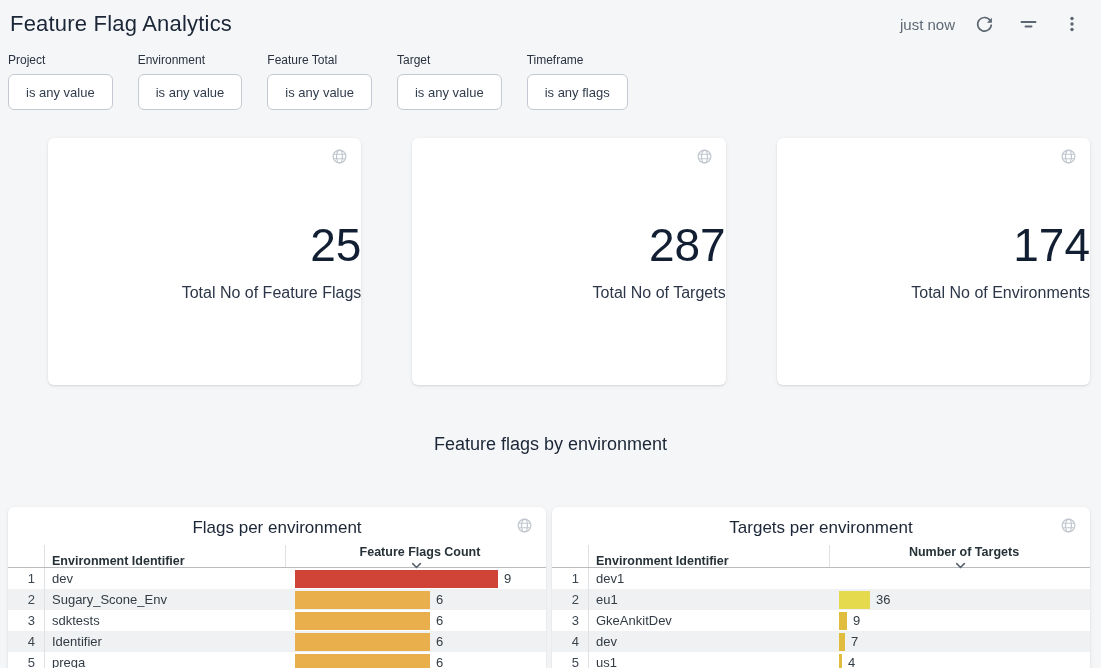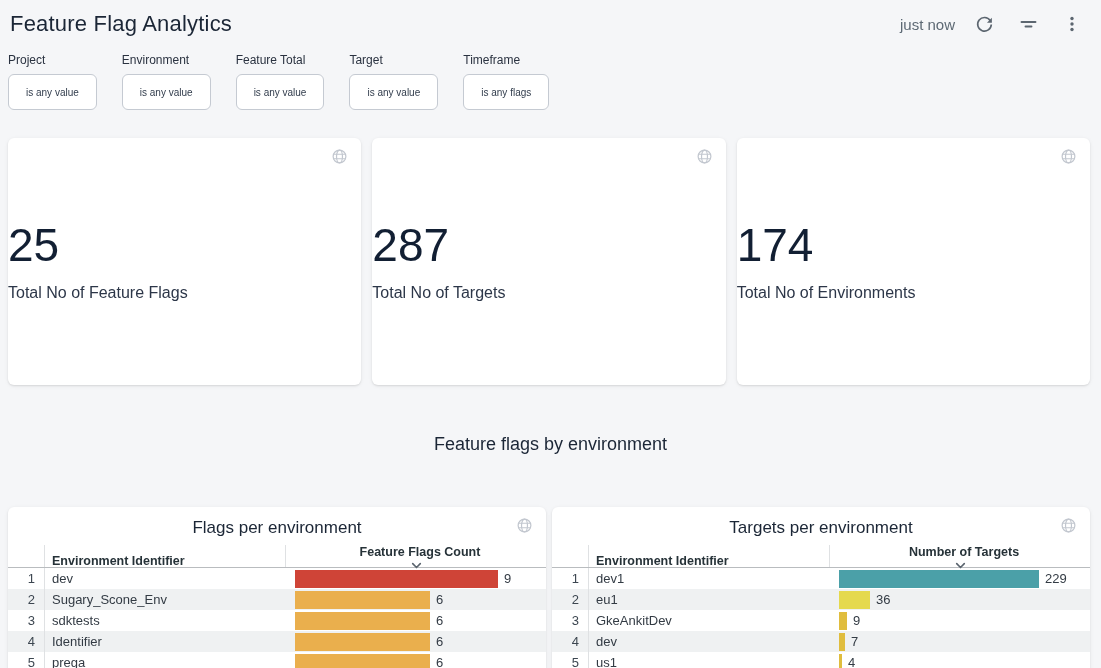--- a/index.html
+++ b/index.html
@@ -18,29 +18,29 @@
   .page-title { font-size:22px; font-weight:400; color:#1b2636; letter-spacing:.2px; }
   .topbar-right { display:flex; align-items:center; gap:22px; }
   .updated { font-size:15px; color:#5d6974; margin-right:-4px; }
   .icon-btn { display:flex; align-items:center; justify-content:center; width:22px; height:22px; cursor:pointer; }
   
   .filters { display:flex; gap:25px; padding:15px 0 0 8px; }
   .filter-label { font-size:12px; color:#2a3240; margin-bottom:7px; }
   .filter-btn {
     height:36px; padding:0 17px; background:#fff;
     border:1px solid #c5cad2; border-radius:6px;
-    font-size:10px; color:#313c4c; font-family:inherit;
+    font-size:13px; color:#313c4c; font-family:inherit;
     display:flex; align-items:center; cursor:pointer; white-space:nowrap;
   }
   
   .stats-row { display:flex; gap:11px; padding:0 11px 0 8px; margin-top:28px; }
   .stat-card {
     flex:1; height:247px; background:#fff; border-radius:6px; position:relative;
     box-shadow:0 1px 2px rgba(0,0,0,.10), 0 1px 5px rgba(0,0,0,.05);
-    display:flex; flex-direction:column; align-items:flex-start; justify-content:center;
+    display:flex; flex-direction:column; align-items:flex-end; justify-content:center;margin-left:40px;
   }
   .stat-value { font-size:46px; font-weight:500; color:#121f33; line-height:1.05; cursor:pointer; }
   .stat-label { font-size:16px; color:#2c3648; margin-top:15px; }
   .tile-globe { position:absolute; top:10px; right:13px; }
   
   .section-title { text-align:center; margin-top:49px; font-size:18px; font-weight:500; color:#1b2636; }
   
   .tables-row { display:flex; gap:6px; padding:0 11px 0 8px; margin-top:52px; }
   .table-card {
     flex:1; height:220px; background:#fff; border-radius:6px 6px 0 0; position:relative;
@@ -243,24 +243,20 @@
             <span class="sort-chevron">
               <svg width="13" height="13" viewBox="0 0 12 12" fill="none">
                 <path d="M2.5 4.3 6 7.8l3.5-3.5" stroke="#5a646e" stroke-width="1.5" stroke-linecap="round"></path>
               </svg>
             </span>
           </div>
         </div>
         <div class="trow">
           <div class="c-num">1</div>
           <div class="c-env">dev1</div>
-          <div class="c-bar cellbar">
-            <span class="bar" style="width:200px;background:#4ba0a8"></span>
-            <span class="bar-val">229</span>
-          </div>
         </div>
         <div class="trow">
           <div class="c-num">2</div>
           <div class="c-env">eu1</div>
           <div class="c-bar cellbar">
             <span class="bar" style="width:31px;background:#e5d94e"></span>
             <span class="bar-val">36</span>
           </div>
         </div>
         <div class="trow">

